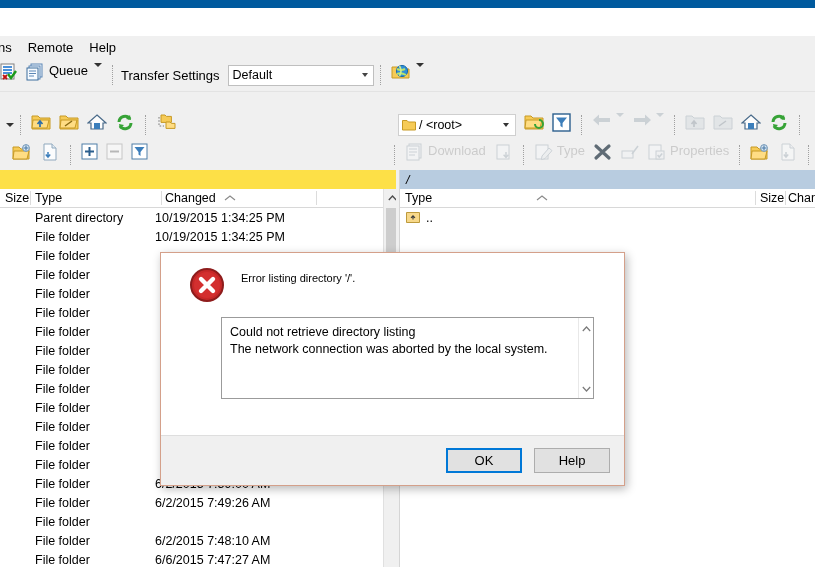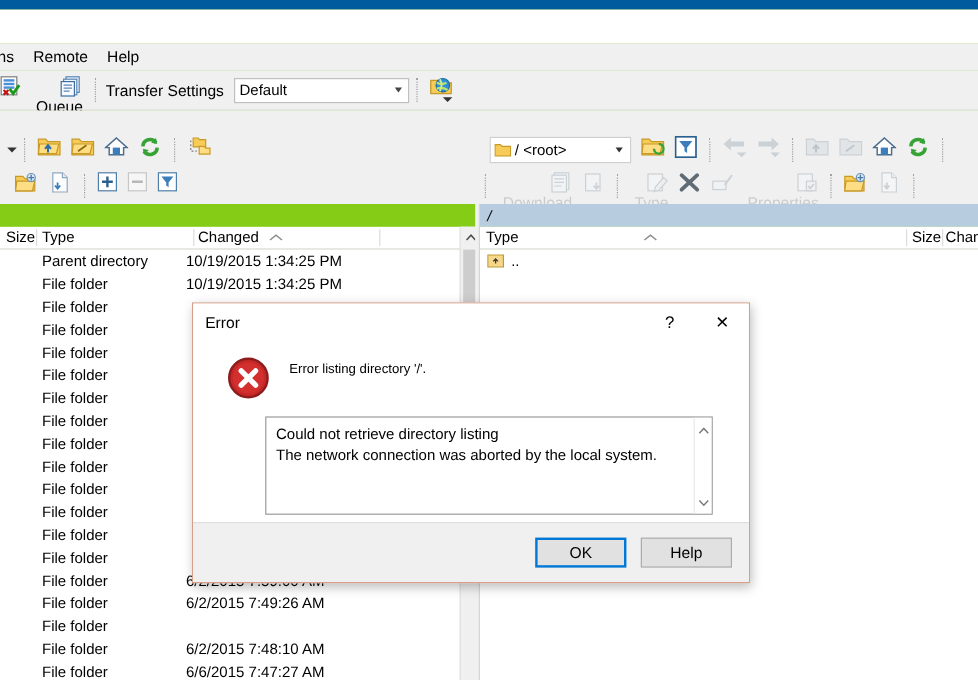--- a/index.html
+++ b/index.html
@@ -5,21 +5,21 @@
   * { box-sizing: border-box; }
   html, body {
     margin: 0; padding: 0;
     width: 815px; height: 567px;
     overflow: hidden;
     font-family: "Liberation Sans", sans-serif;
     font-size: 12px;
     color: #000;
     background: #ffffff;
   }
-  #app { position: relative; width: 815px; height: 567px; overflow: hidden; background:#84cc16; }
+  #app { position: relative; width: 815px; height: 567px; overflow: hidden; background:#fde047; }
 
   
   .top-accent { position:absolute; left:0; top:0; width:815px; height:8px; background:#005a9e; }
   .title-blank { position:absolute; left:0; top:8px; width:815px; height:28px; background:#ffffff; }
 
   
   .menubar {
     position:absolute; left:0; top:36px; width:815px; height:23px;
     background:#f0f0f0;
     display:flex; align-items:center;
@@ -30,35 +30,35 @@
   }
   .menu-item.clipped { padding-left:0; margin-left:-2px; }
 
   
   .toolbar-main {
     position:absolute; left:0; top:59px; width:815px; height:33px;
     background:#f0f0f0; border-bottom:1px solid #e3e3e3;
     display:flex; align-items:center; padding-left:0px;
   }
   .tb-sep { width:1px; height:20px; margin:0 6px; border-left:1px dotted #a0a0a0; }
-  .tb-btn { display:flex; align-items:flex-end; height:24px; padding:0 4px; cursor:default;flex-direction:column; }
+  .tb-btn { display:flex; align-items:flex-start; height:24px; padding:0 4px; cursor:default; }
   .tb-label { font-size:13px; margin-left:4px; }
   .tb-caret { width:0;height:0;border-left:4px solid transparent;border-right:4px solid transparent;border-top:4px solid #333; margin-left:6px; }
   .combo {
     height:21px; width:146px; background:#fff; border:1px solid #bfbfbf;
     display:flex; align-items:center; padding-left:4px; font-size:12.5px; position:relative;
   }
   .combo .arrow { position:absolute; right:5px; width:0;height:0;
     border-left:3.5px solid transparent;border-right:3.5px solid transparent;border-top:4px solid #444; }
 
   
   .panel-tb-row1 { position:absolute; top:110px; height:30px; background:#f0f0f0; display:flex; align-items:center; }
   .panel-tb-row2 { position:absolute; top:140px; height:30px; background:#f0f0f0; display:flex; align-items:center; }
   .left-tb  { left:0;   width:400px; }
-  .right-tb { left:400px; width:415px; }
+  .right-tb { left:390px; width:415px; }
   .toolband-bg { position:absolute; left:0; top:92px; width:815px; height:78px; background:#f0f0f0; }
 
   .pathcombo {
     height:22px; background:#fff; border:1px solid #cfcfcf; display:flex; align-items:center;
     padding-left:3px; font-size:12.5px; position:relative; min-width:118px;
   }
   .pathcombo .arrow { position:absolute; right:6px; width:0;height:0;
     border-left:3.5px solid transparent;border-right:3.5px solid transparent;border-top:4px solid #333; }
 
   
@@ -612,26 +612,20 @@
             <path d="M0.5 1.5 h13 v10 h-13 z" fill="#f7d88a" stroke="#bd9a3c"></path>
             <path d="M7 8.5 v-3.5 M5 6.8 l2 -2 l2 2" stroke="#3b3b3b" stroke-width="1.1" fill="none"></path>
           </svg>
         </span>
         <span>..</span>
       </div>
     </div>
   </div>
 
   <div class="dialog">
-    <div class="dlg-title">
-      <span class="t">Error</span>
-      <span class="spacer"></span>
-      <span class="dlg-help-btn">?</span>
-      <span class="dlg-close-btn">✕</span>
-    </div>
 
     <div class="dlg-body">
       <div class="dlg-msgrow">
         <span class="err-ico">
           <svg width="36" height="36" viewBox="0 0 36 36">
             <circle cx="18" cy="18" r="16" fill="#c62828" stroke="#8e1c1c" stroke-width="2"></circle>
             <circle cx="18" cy="18" r="13" fill="#d32f2f"></circle>
             <path d="M12 12 L24 24 M24 12 L12 24" stroke="#ffffff" stroke-width="4.4" stroke-linecap="round"></path>
           </svg>
         </span>

